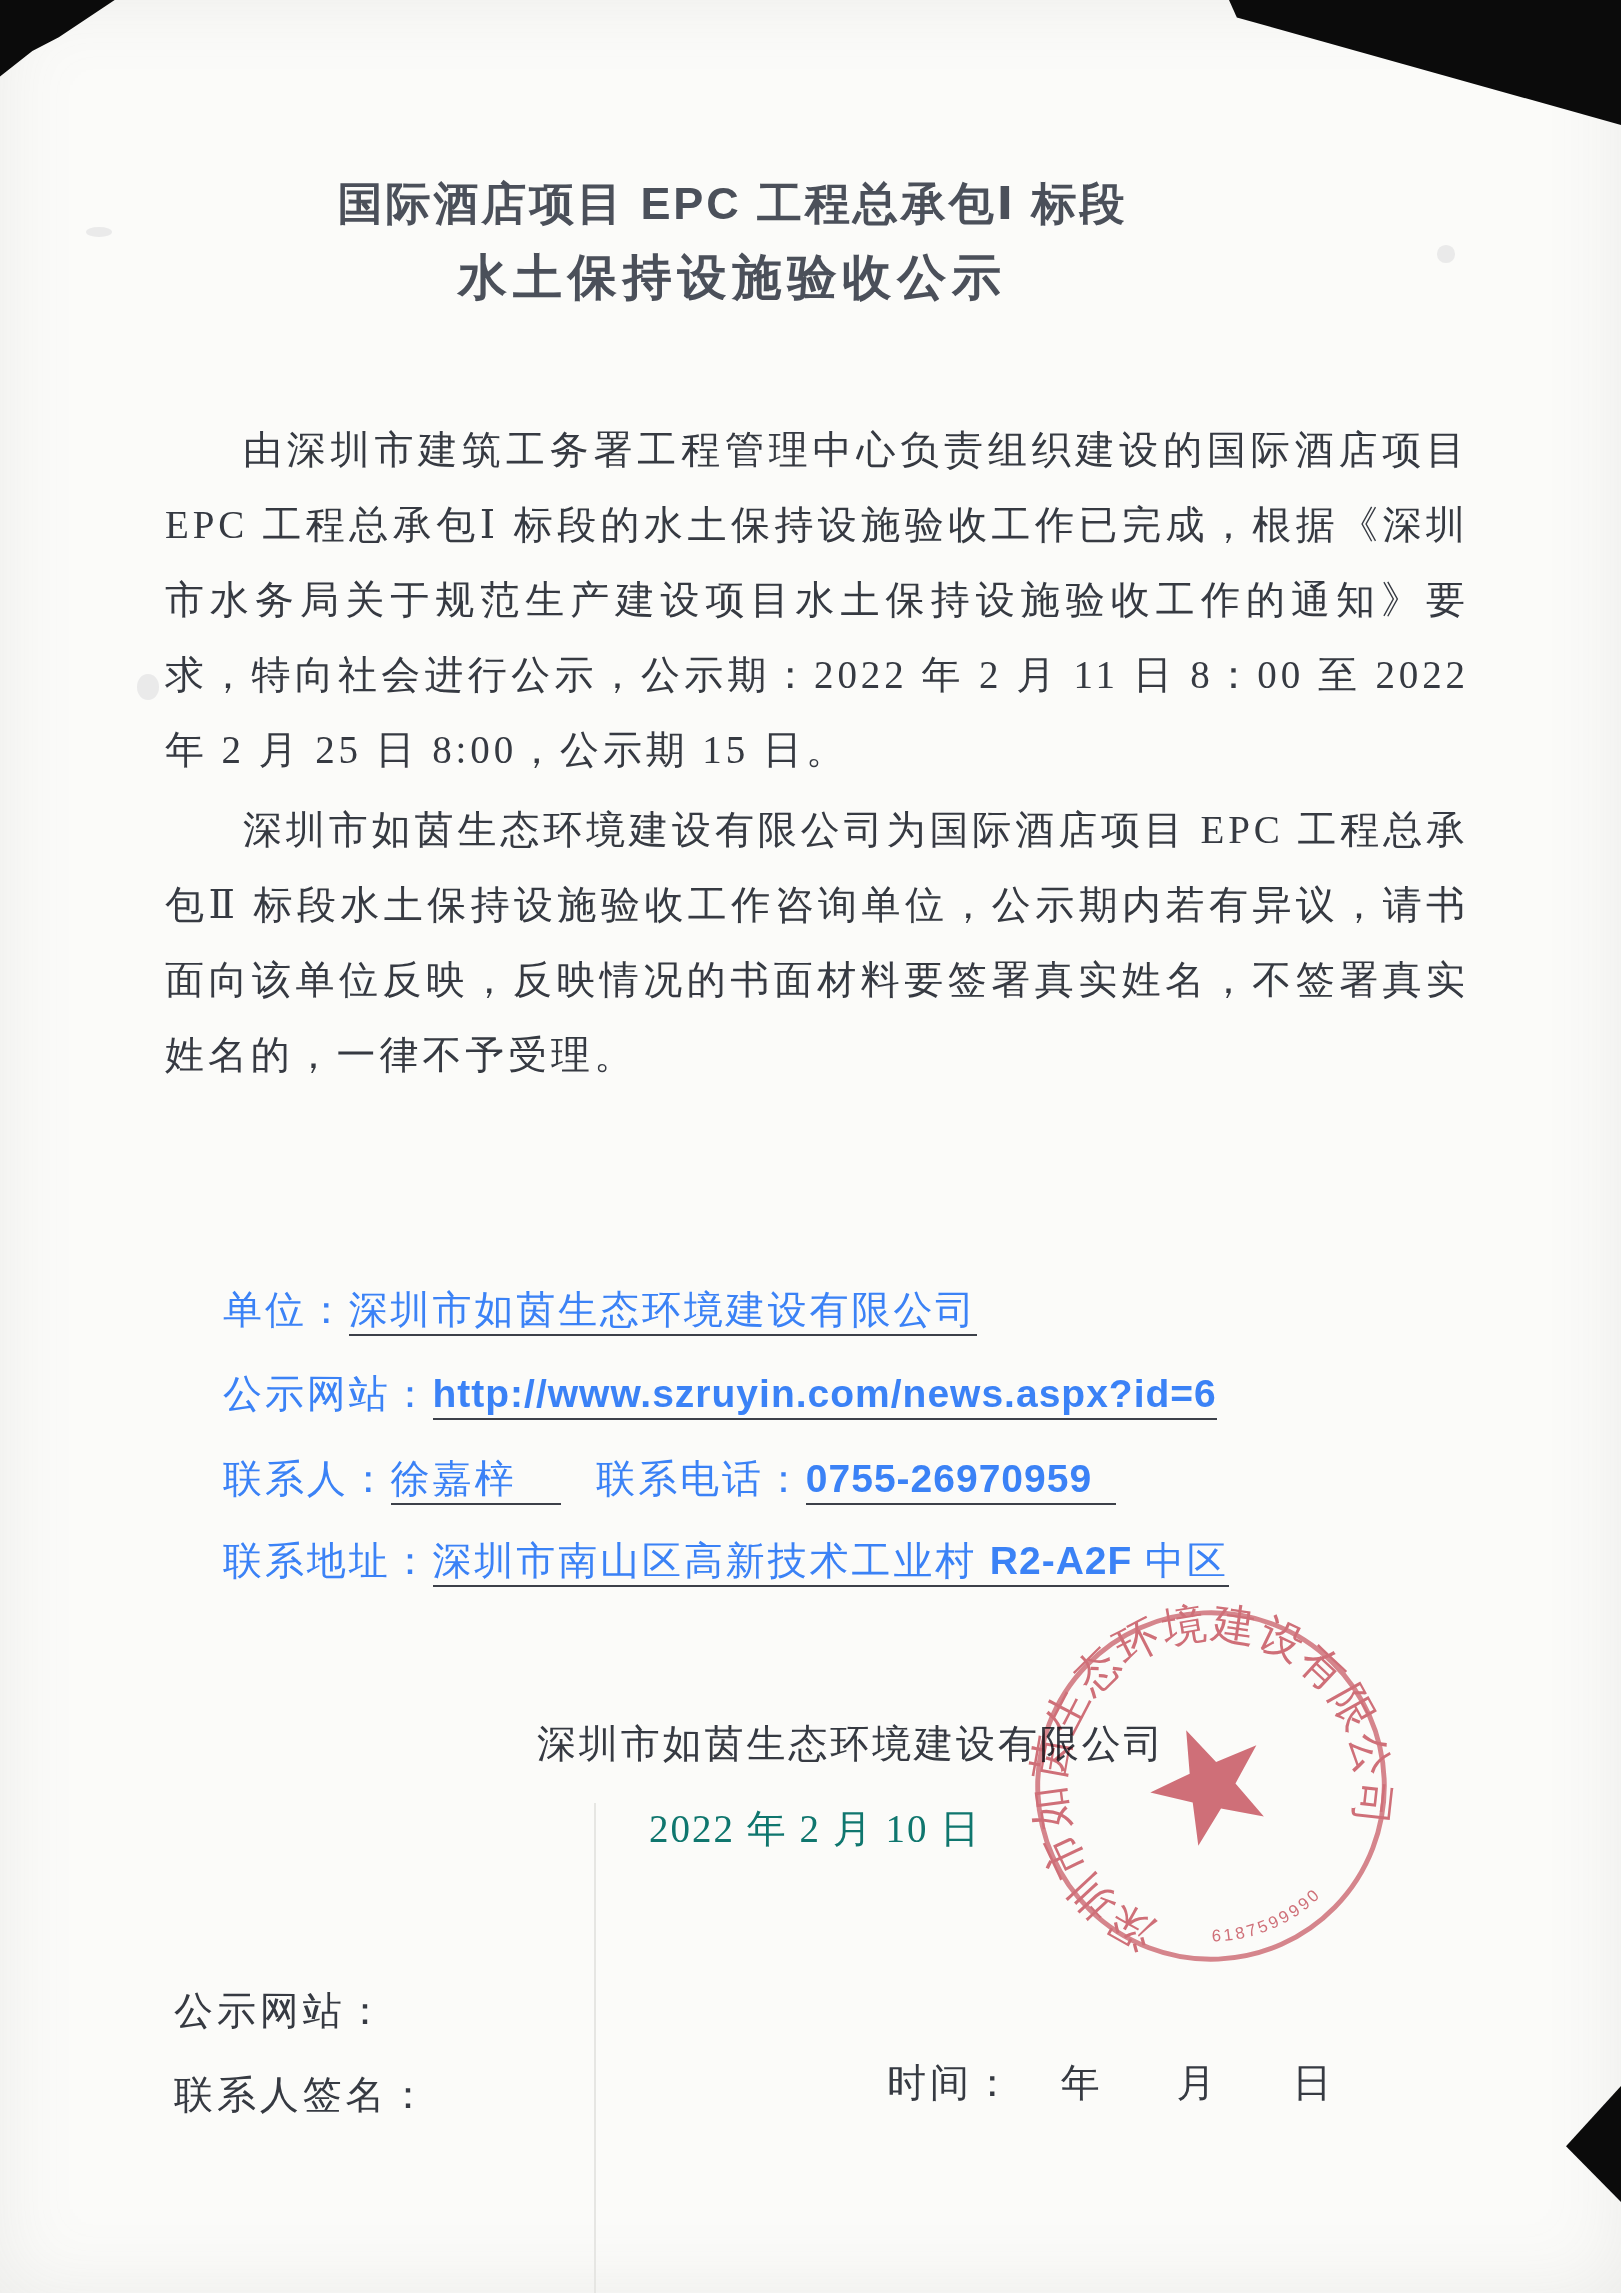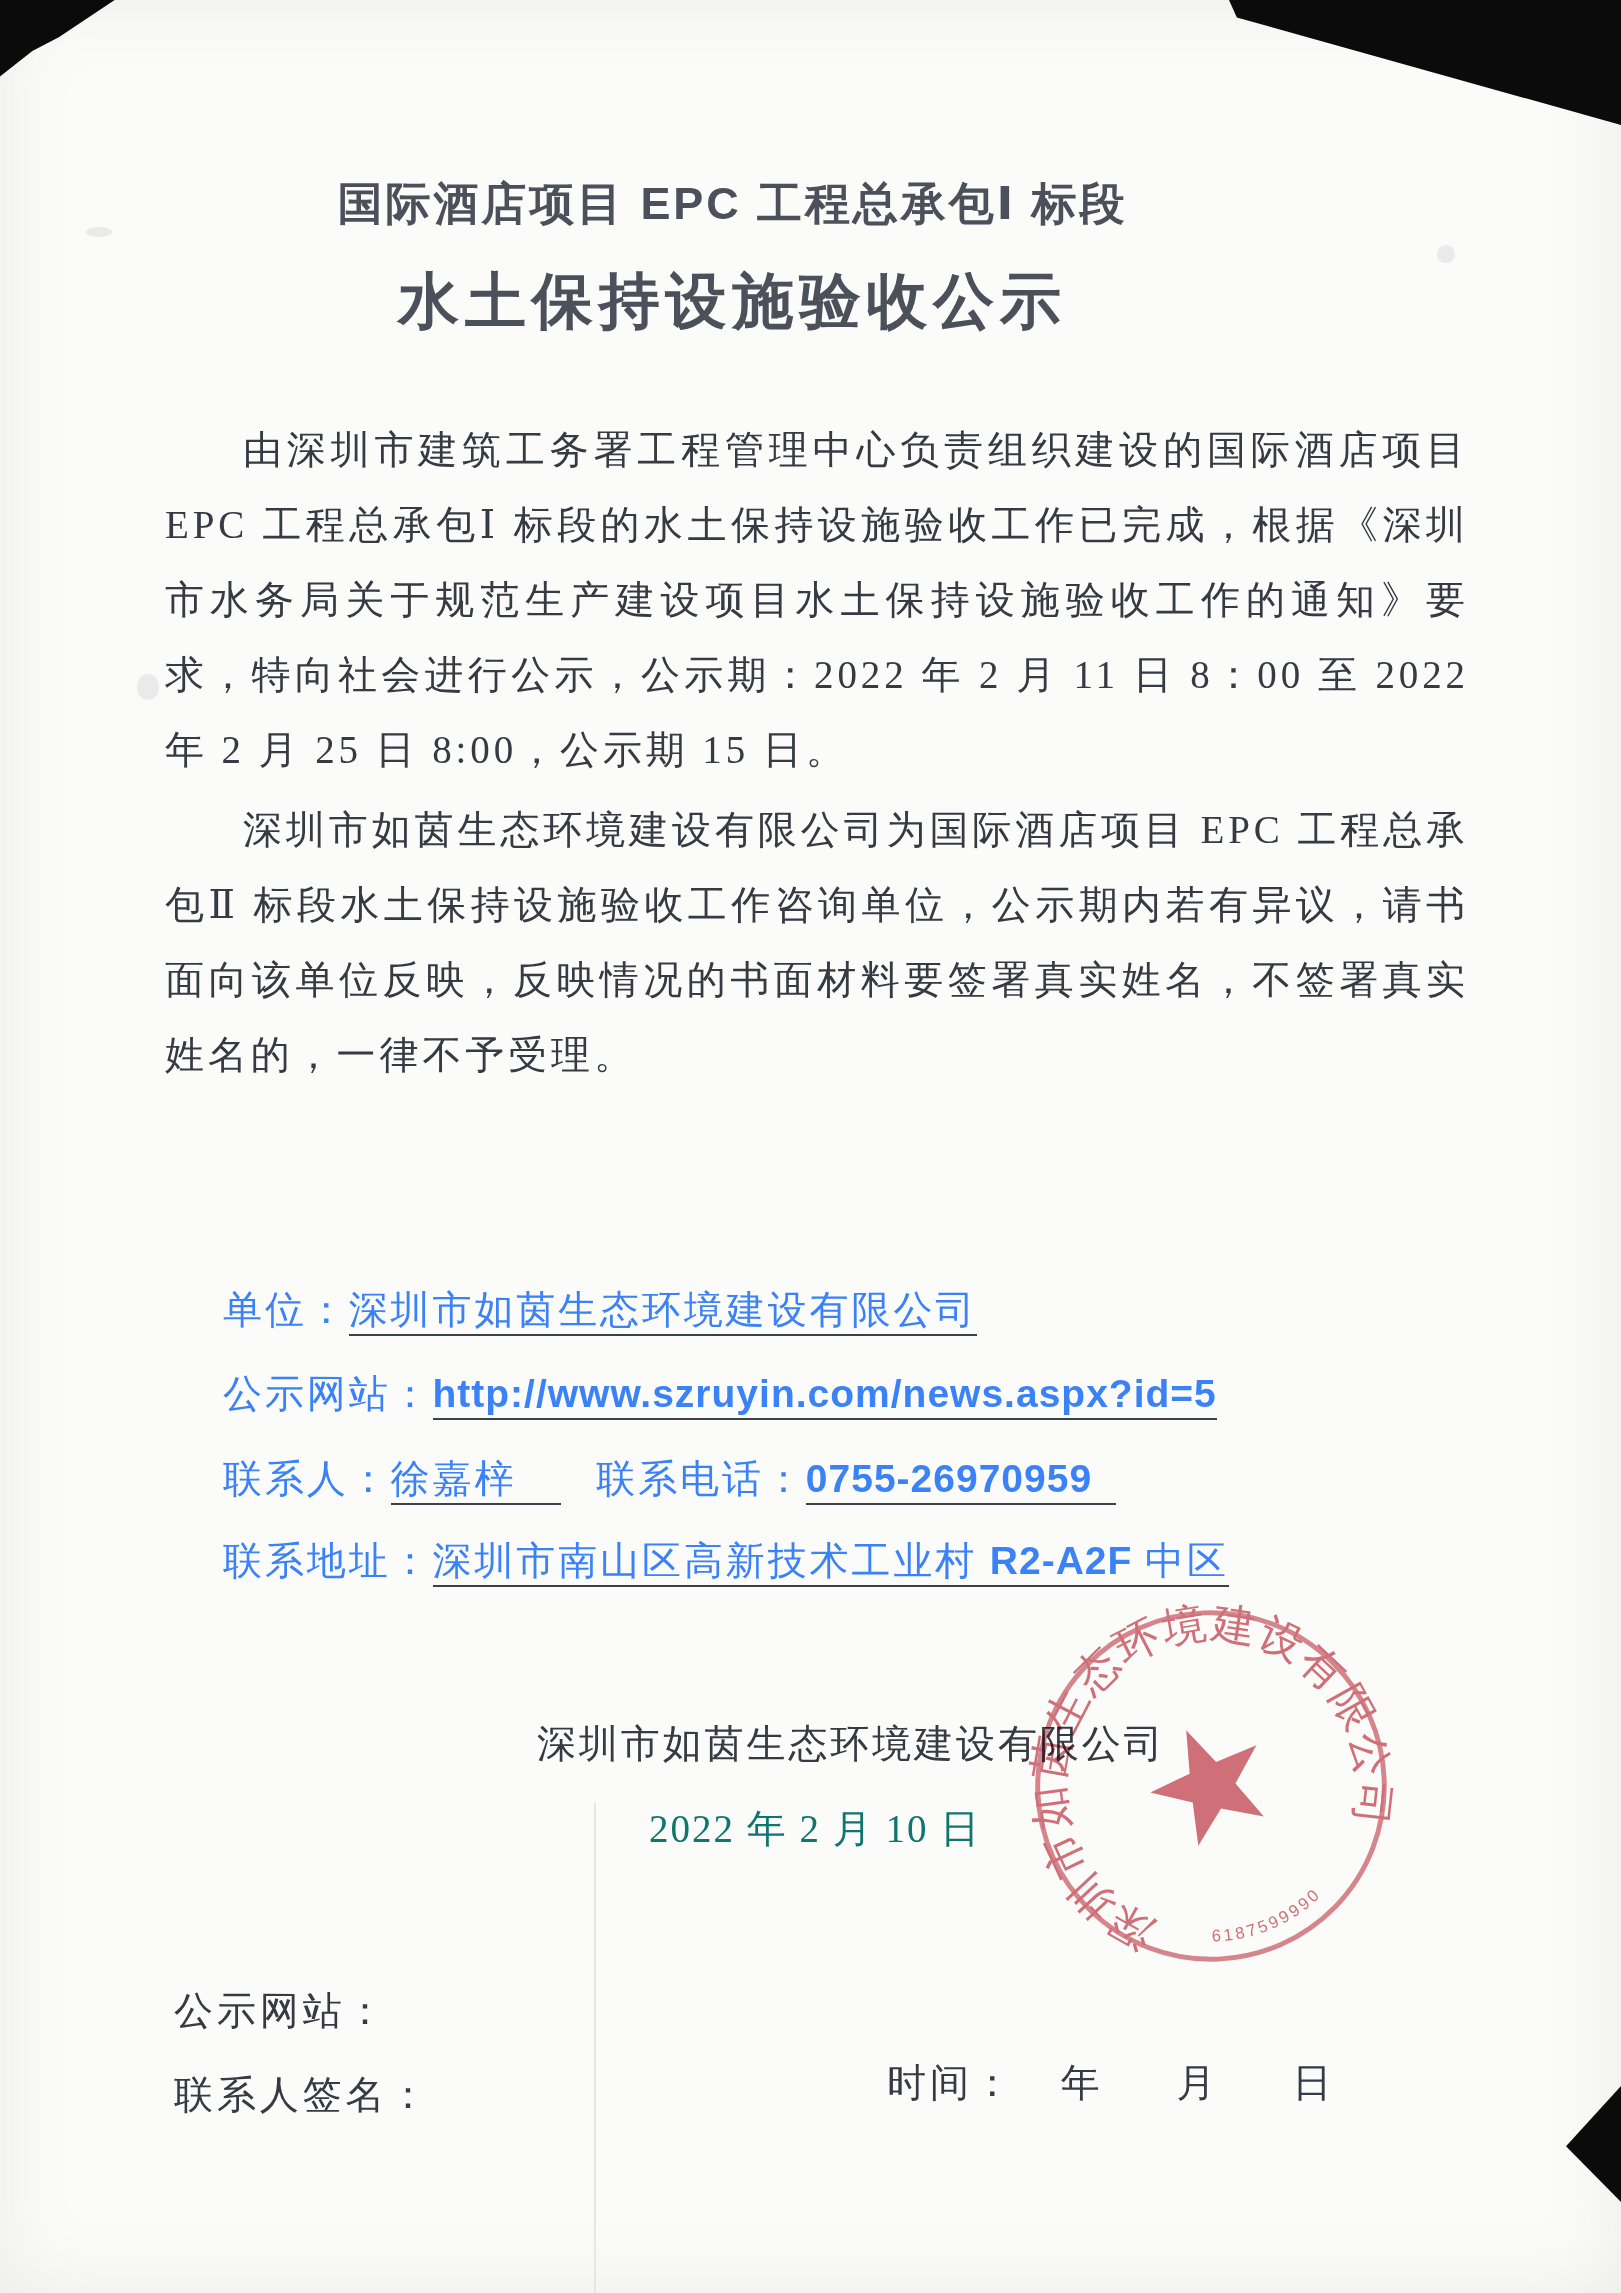--- a/index.html
+++ b/index.html
@@ -25,21 +25,21 @@
     background:#e6e6e3;}
   .smudge{position:absolute;background:#d9dadb;border-radius:50%;opacity:.5;}
 
   
   .title{
     position:absolute;left:0;width:1465px;text-align:center;
     font-family:"Liberation Sans","DejaVu Sans",sans-serif;
     font-weight:700;color:#4b505a;letter-spacing:2.9px;
   }
   .title1{top:174px;font-size:45px;}
-  .title2{top:261px;font-size:61px;letter-spacing:5.9px;}
+  .title2{top:245px;font-size:49px;letter-spacing:5.9px;}
 
   
   .para{
     position:absolute;left:165px;width:1304px;
     font-size:39px;line-height:75px;letter-spacing:3.9px;
     text-align:justify;text-indent:2em;color:#363a42;
   }
   .p1{top:412px;}
   .p2{top:792px;}
   .heading-line{
@@ -103,21 +103,21 @@
   <div class="title title2">水土保持设施验收公示</div>
 
   <div class="para p1">由深圳市建筑工务署工程管理中心负责组织建设的国际酒店项目 EPC 工程总承包Ⅰ 标段的水土保持设施验收工作已完成，根据《深圳市水务局关于规范生产建设项目水土保持设施验收工作的通知》要求，特向社会进行公示，公示期：2022 年 2 月 11 日 8：00 至 2022 年 2 月 25 日 8:00，公示期 15 日。</div>
   <div class="para p2">深圳市如茵生态环境建设有限公司为国际酒店项目 EPC 工程总承包Ⅱ 标段水土保持设施验收工作咨询单位，公示期内若有异议，请书面向该单位反映，反映情况的书面材料要签署真实姓名，不签署真实姓名的，一律不予受理。</div>
 
   <div class="contact-row row-unit">
     <span>单位：</span><span class="uline">深圳市如茵生态环境建设有限公司</span>
   </div>
 
   <div class="contact-row row-site">
-    <span>公示网站：</span><span class="uline latin-bold">http://www.szruyin.com/news.aspx?id=5</span>
+    <span>公示网站：</span><span class="uline latin-bold">http://www.szruyin.com/news.aspx?id=6</span>
   </div>
 
   <div class="contact-row row-person">
     <span>联系人：</span><span class="uline pad-r40">徐嘉梓</span><span class="gap"></span><span>联系电话：</span><span class="uline latin-bold pad-r20">0755-26970959</span>
   </div>
 
   <div class="contact-row row-addr">
     <span>联系地址：</span><span class="uline"><span>深圳市南山区高新技术工业村 </span><span class="latin-bold">R2-A2F</span><span> 中区</span></span>
   </div>
 

